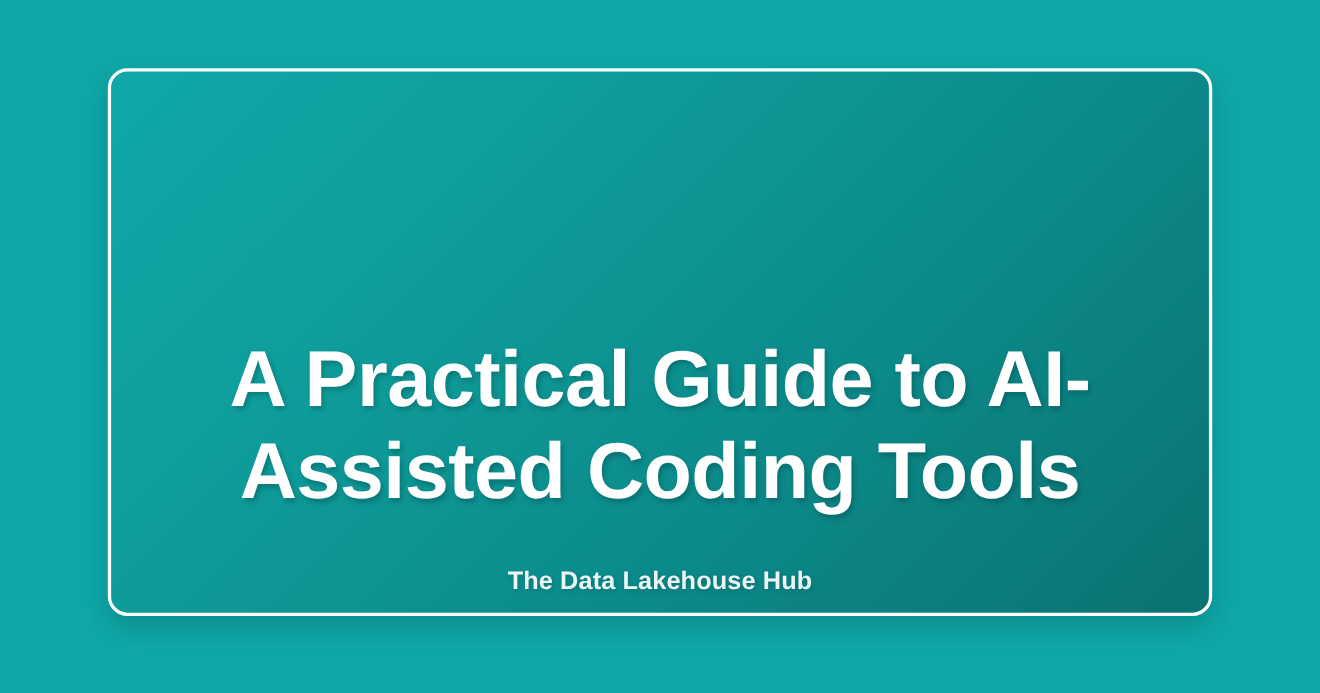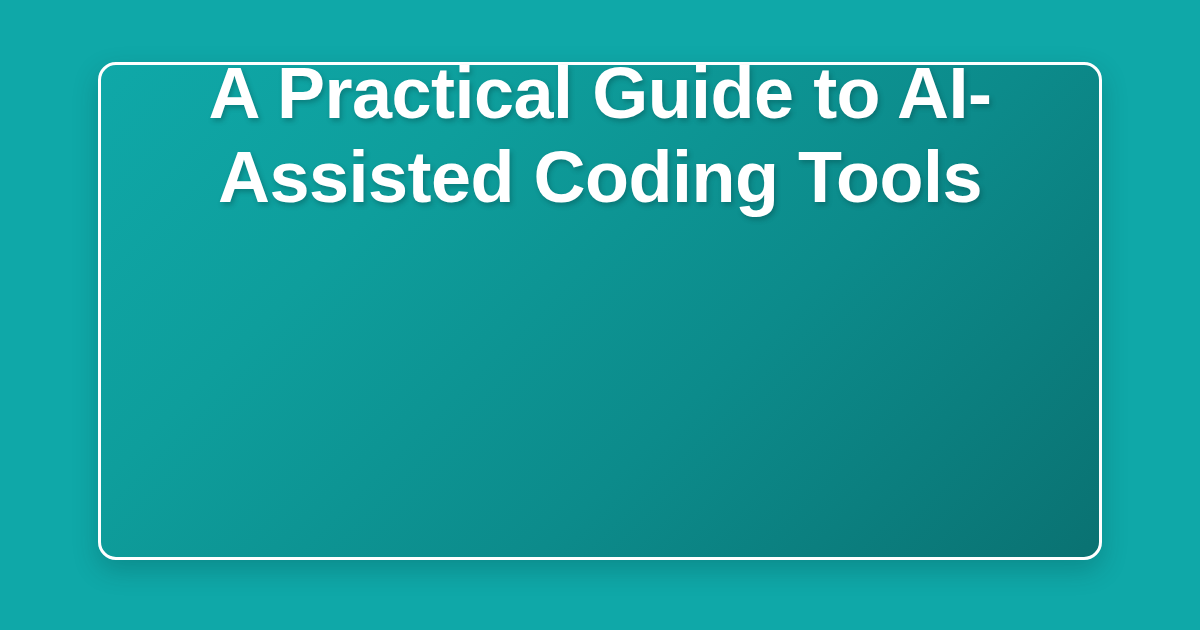--- a/index.html
+++ b/index.html
@@ -34,21 +34,21 @@
     width: 1004px;
     height: 498px;
     box-sizing: border-box;
     border: 3px solid #FFFFFF;
     border-radius: 18px;
     background: linear-gradient(135deg, #0FA8A8 0%, #0E9E9C 28%, #0C8B8B 62%, #0A7272 100%);
     box-shadow: 0 10px 26px rgba(0, 40, 40, 0.22);
     display: flex;
     flex-direction: column;
     align-items: center;
-    justify-content: flex-start;
+    justify-content: flex-end;
     padding: 0 60px;
   }
 
   
   .og-textblock {
     width: 100%;
     max-width: 800px;
     text-align: center;
     transform: translateY(-14px);
   }
@@ -80,18 +80,19 @@
 <body>
 
 <div class="og-canvas">
 
   <div class="og-card">
 
     <div class="og-textblock">
 
       <h1 class="og-title">A Practical Guide to AI-Assisted Coding Tools</h1>
 
+      <p class="og-subtitle">The Data Lakehouse Hub</p>
 
     </div>
 
   </div>
 
 </div>
 
 </body></html>

